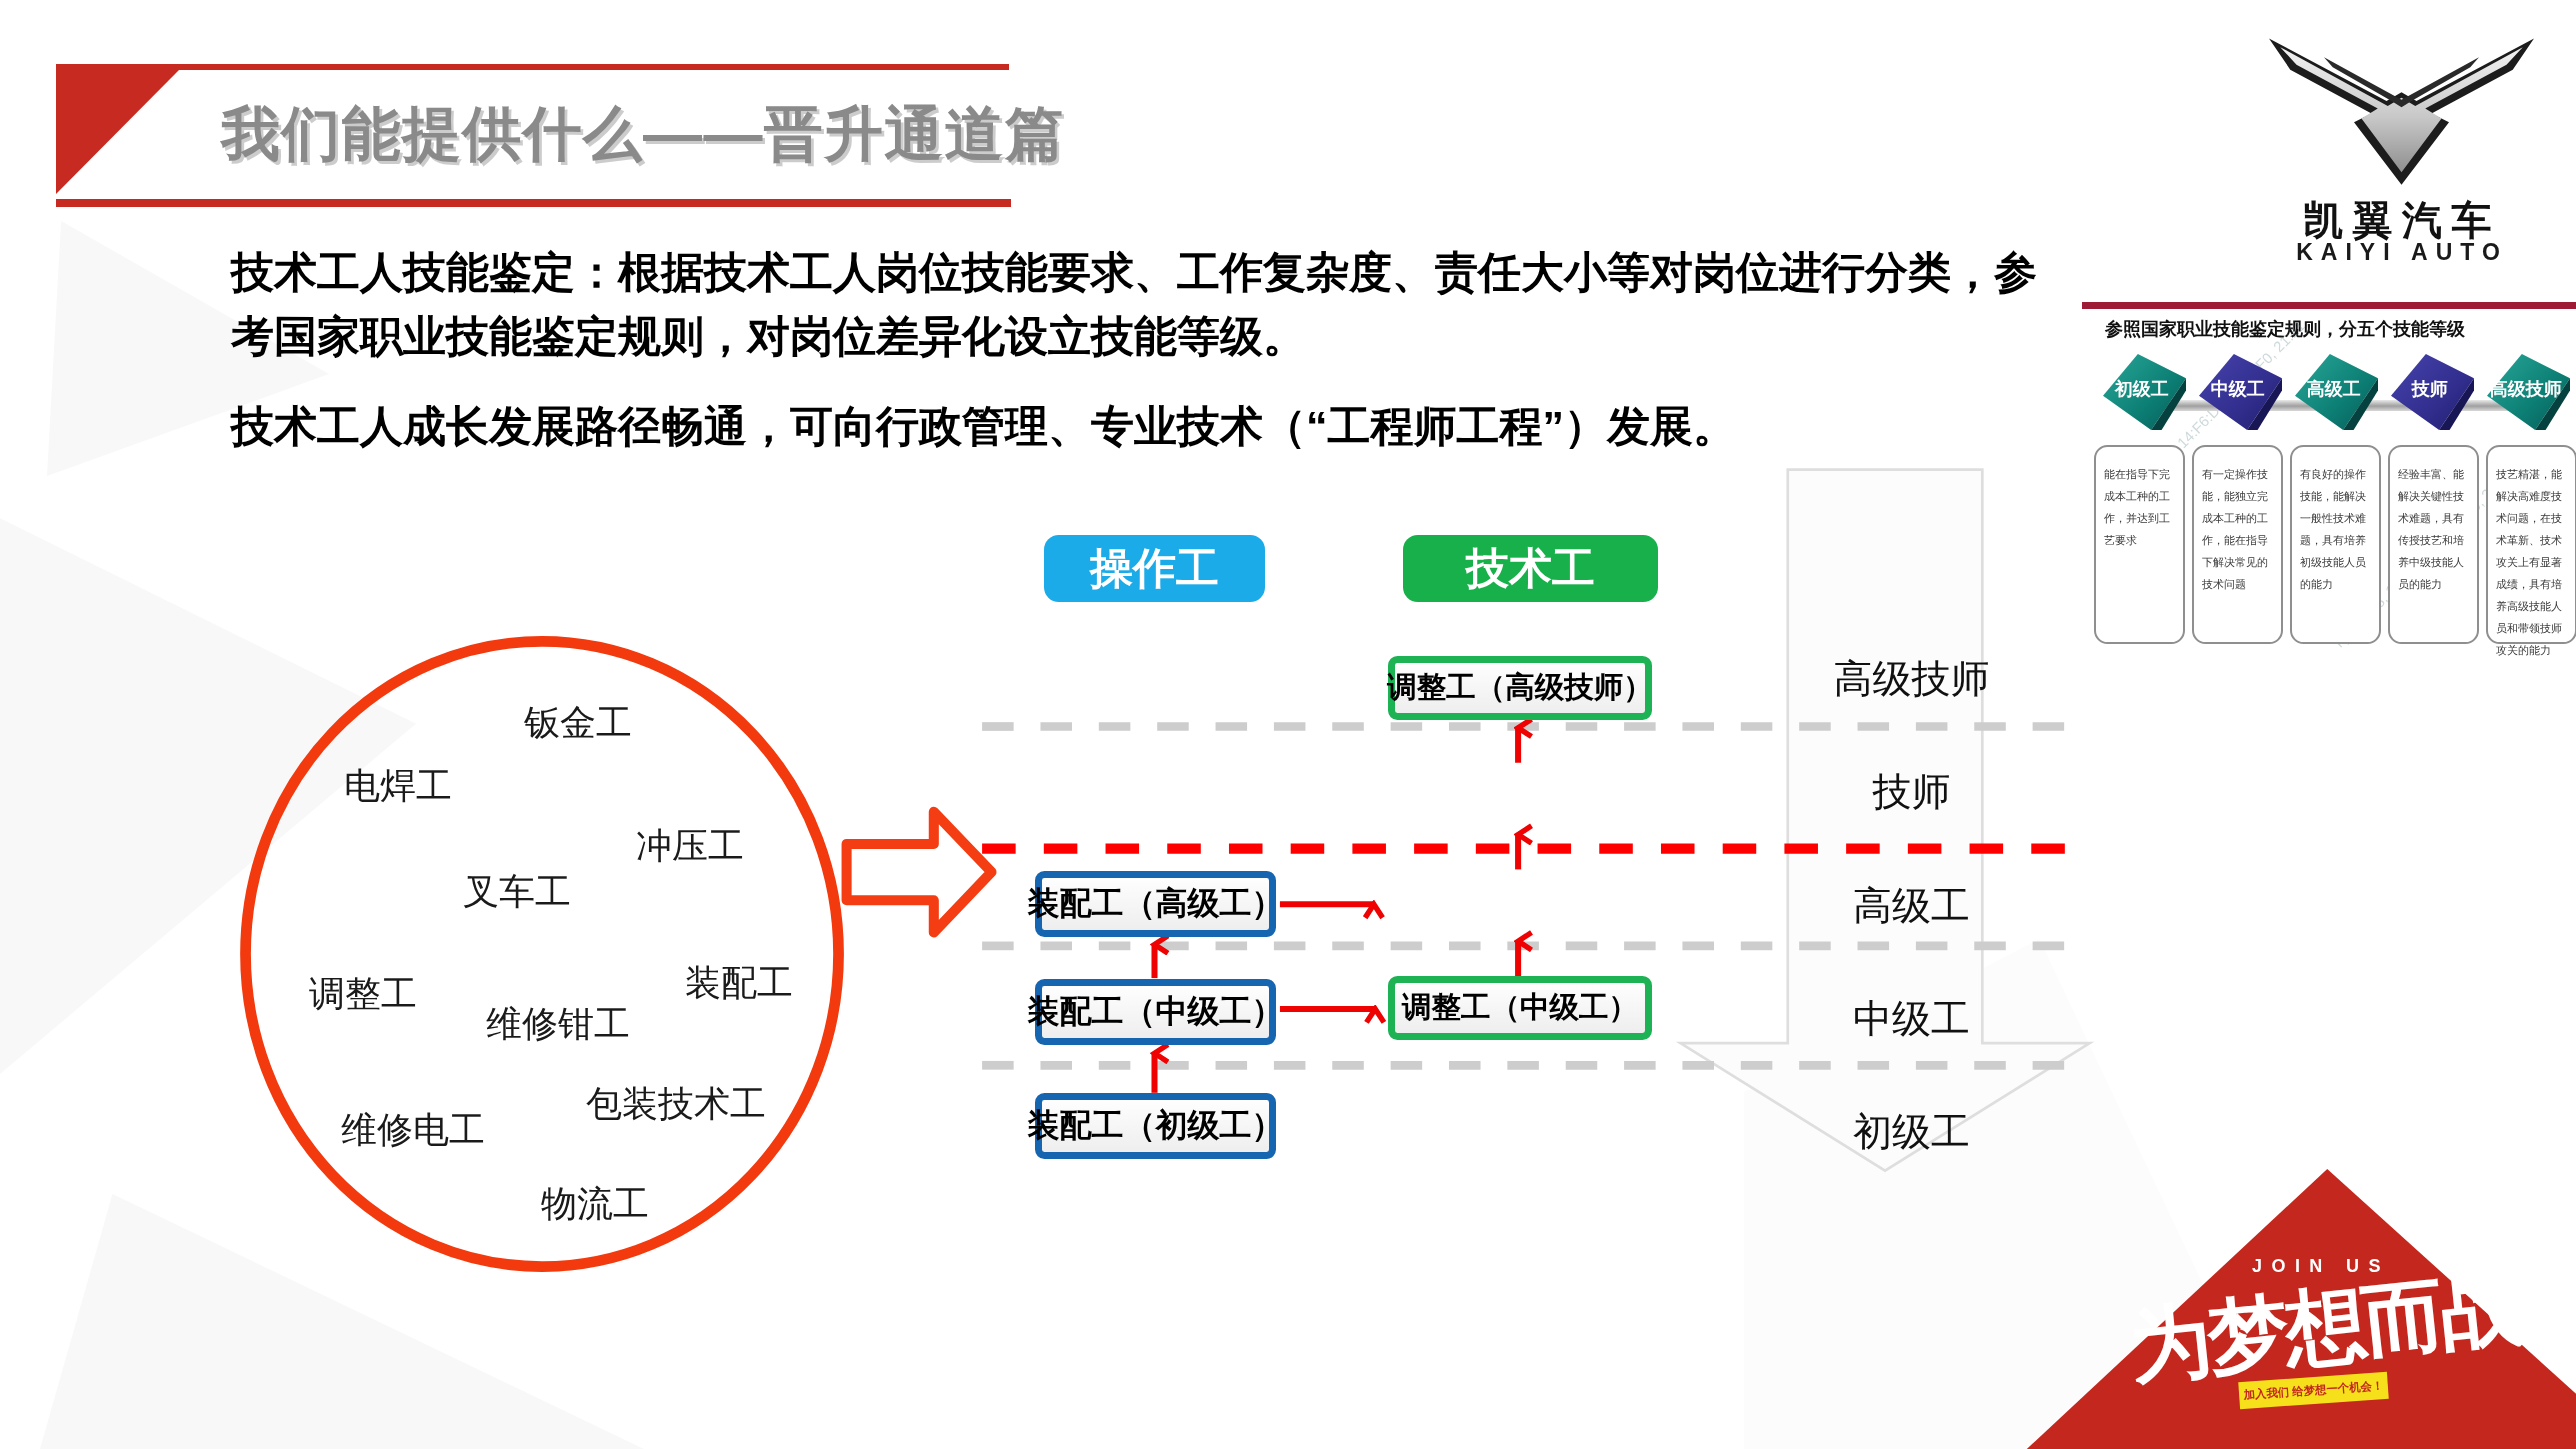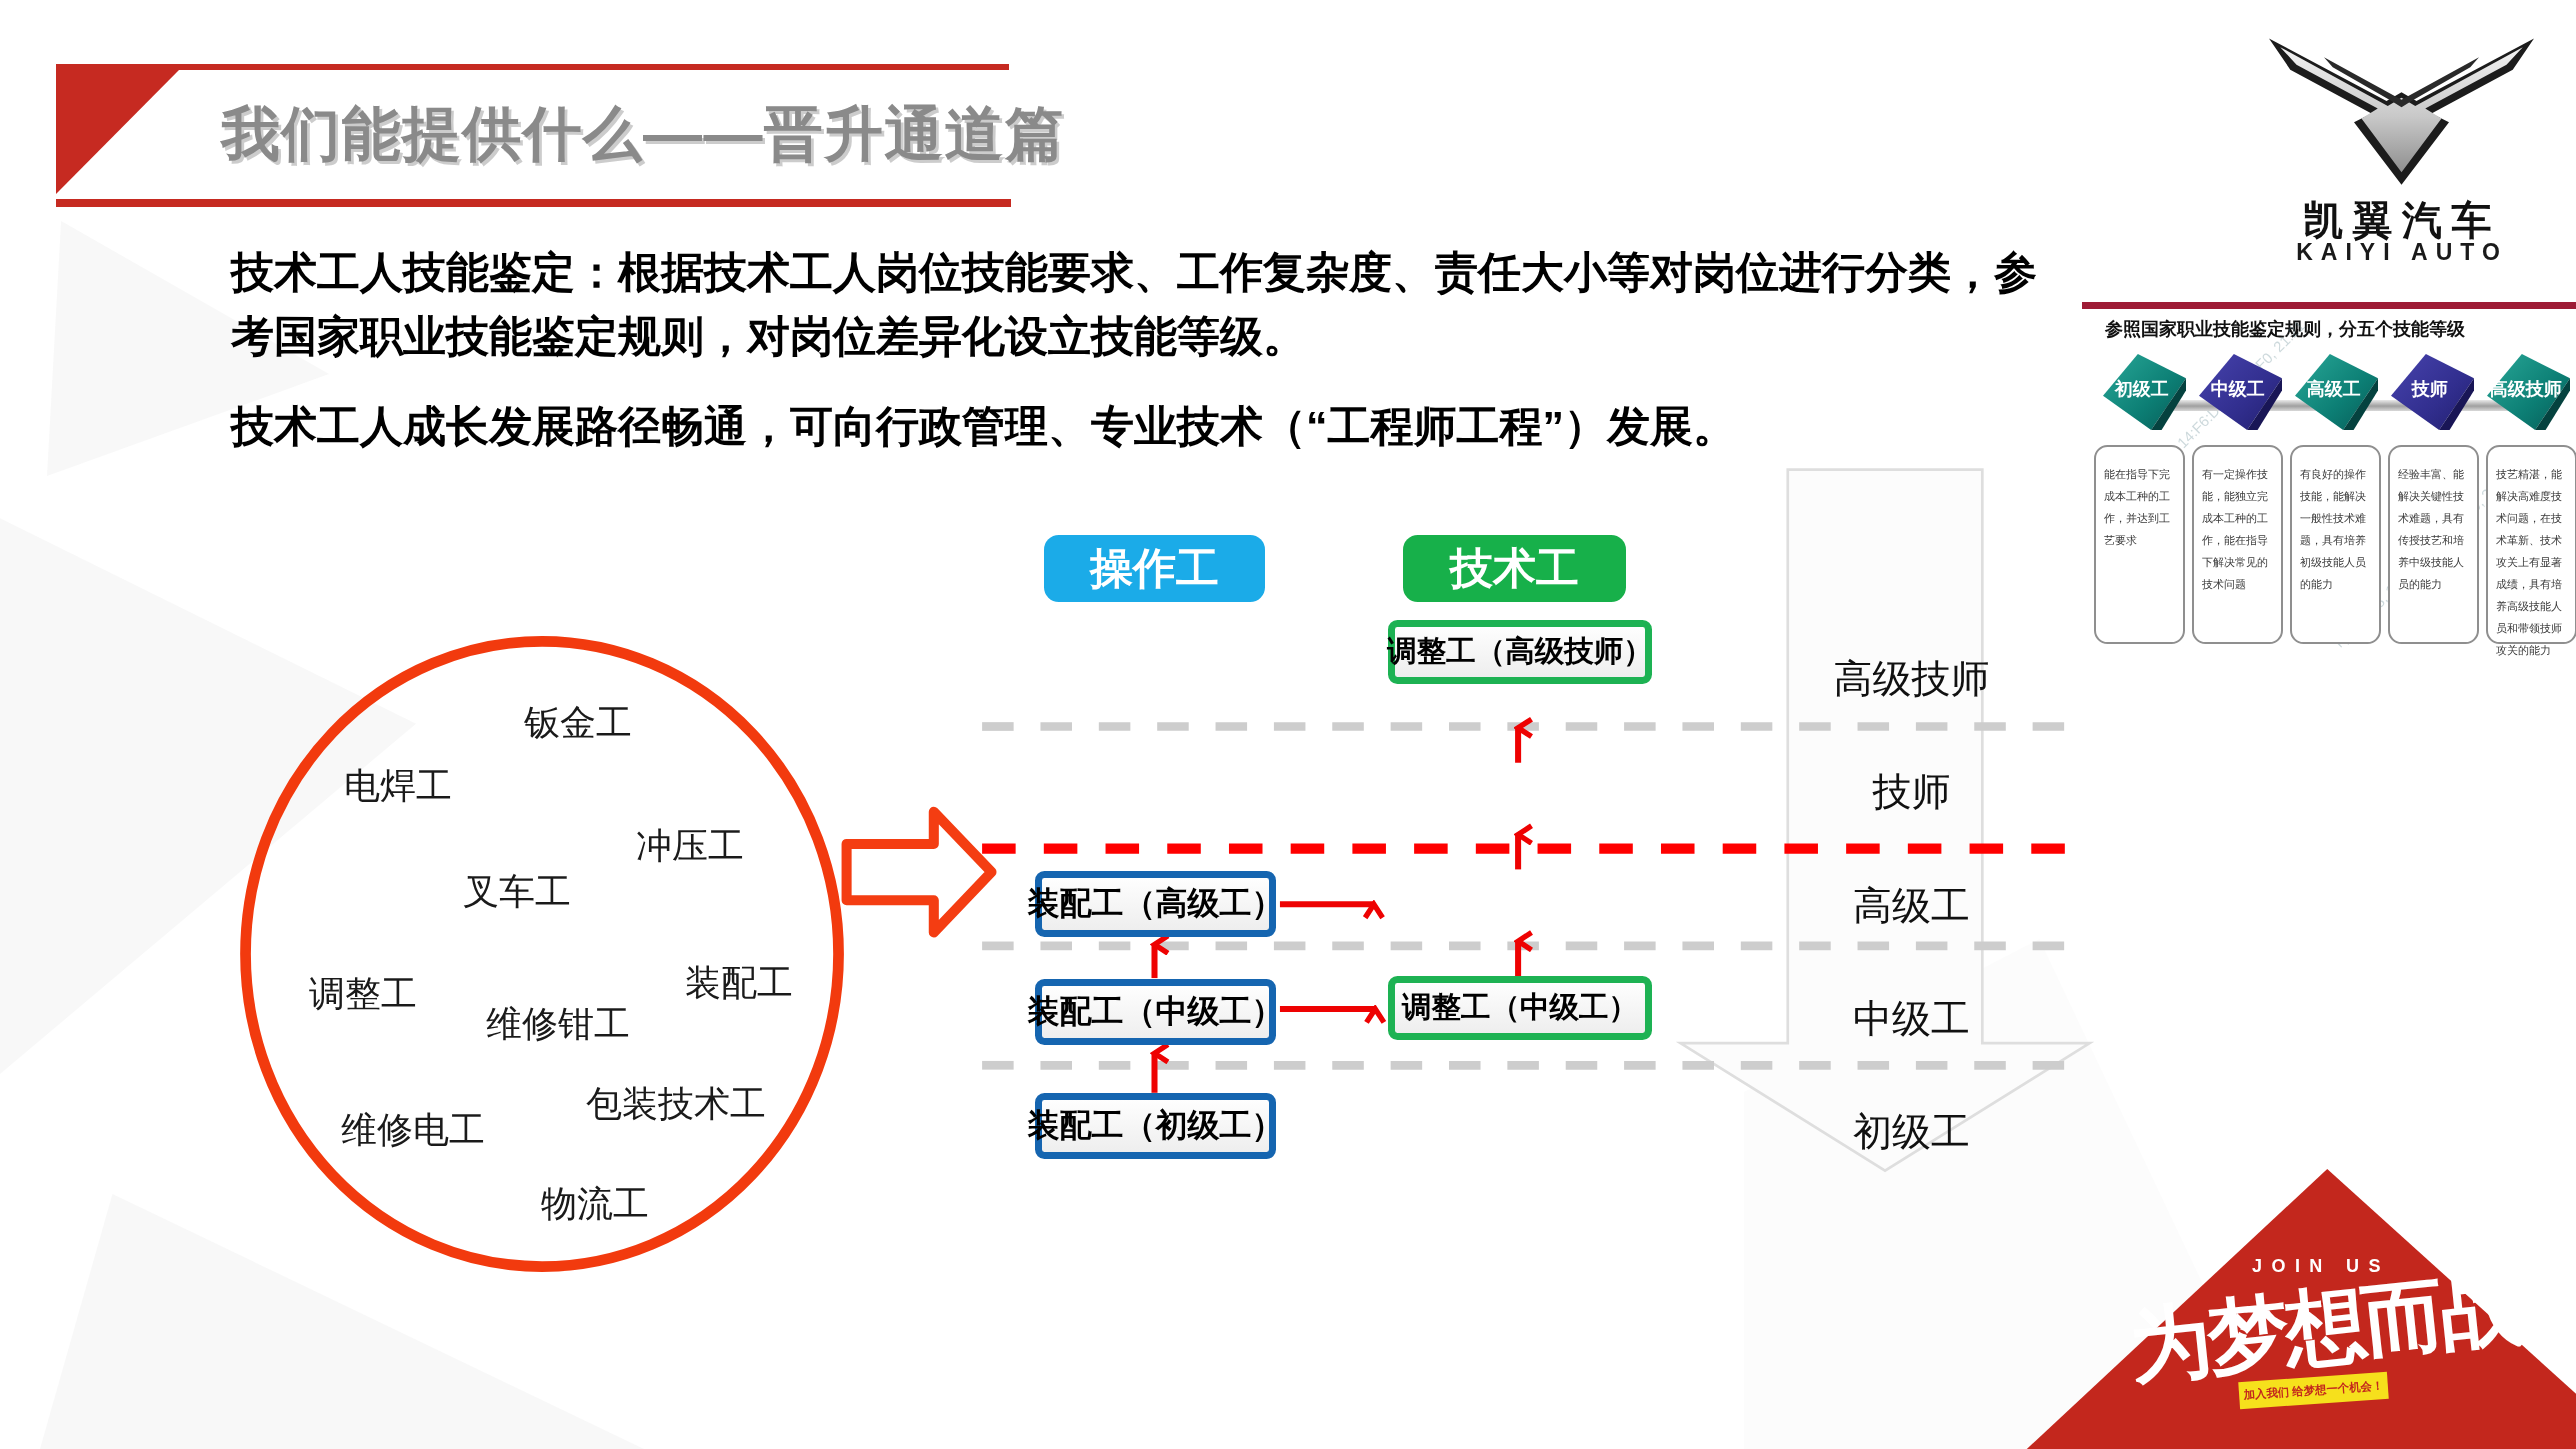--- a/index.html
+++ b/index.html
@@ -39,21 +39,21 @@
             border-radius:13.4px;background:#fff;box-sizing:border-box;
             padding:16px 5.4px 0 8px;font-size:11px;line-height:22px;color:#3a3a3a;}
   .watermark{position:absolute;color:rgba(90,130,140,0.30);font-size:14.8px;white-space:nowrap;
              transform:rotate(-45deg);}
   
   .job{position:absolute;transform:translate(-50%,-50%);font-size:36px;color:#1a1a1a;white-space:nowrap;}
   
   .col-btn{position:absolute;top:535px;height:67px;border-radius:14.8px;display:flex;
            align-items:center;justify-content:center;font-size:43px;font-weight:bold;color:#fff;white-space:nowrap;}
   .btn-blue{left:1044px;width:221px;background:#1babe8;}
-  .btn-green{left:1403px;width:223px;background:#17b04a;}
+  .btn-green{left:1403px;width:255px;background:#17b04a;}
   
   .fbox{position:absolute;box-sizing:border-box;border-radius:9.4px;display:flex;align-items:center;
         justify-content:center;font-weight:bold;color:#000;background:linear-gradient(180deg,#fefefe,#eeeeee);
         white-space:nowrap;}
   .fbox.blue{border:7.4px solid #1565b0;width:241px;height:66px;left:1035px;font-size:32px;}
   .fbox.green{border:7.4px solid #1db253;width:264px;height:64px;left:1388px;font-size:29.5px;}
   
   .lvl{position:absolute;left:1811px;width:201px;text-align:center;font-size:39px;color:#111;
        transform:translateY(-50%);white-space:nowrap;}
   
@@ -172,21 +172,21 @@
   <div class="job" style="left:363px;top:994px;">调整工</div>
   <div class="job" style="left:546px;top:1024px;margin-left:12px;">维修钳工</div>
   <div class="job" style="left:739px;top:983px;">装配工</div>
   <div class="job" style="left:676px;top:1104px;">包装技术工</div>
   <div class="job" style="left:413px;top:1130px;">维修电工</div>
   <div class="job" style="left:595px;top:1204px;">物流工</div>
 
   <div class="col-btn btn-blue">操作工</div>
   <div class="col-btn btn-green">技术工</div>
 
-  <div class="fbox green" style="top:620px;">调整工（高级技师）</div>
+  <div class="fbox green" style="top:656px;">调整工（高级技师）</div>
   <div class="fbox green" style="top:976px;">调整工（中级工）</div>
 
   <div class="fbox blue" style="top:871px;">装配工（高级工）</div>
   <div class="fbox blue" style="top:979px;">装配工（中级工）</div>
   <div class="fbox blue" style="top:1093px;">装配工（初级工）</div>
 
   <div class="lvl" style="top:679px;">高级技师</div>
   <div class="lvl" style="top:792px;">技师</div>
   <div class="lvl" style="top:906px;">高级工</div>
   <div class="lvl" style="top:1019px;">中级工</div>

